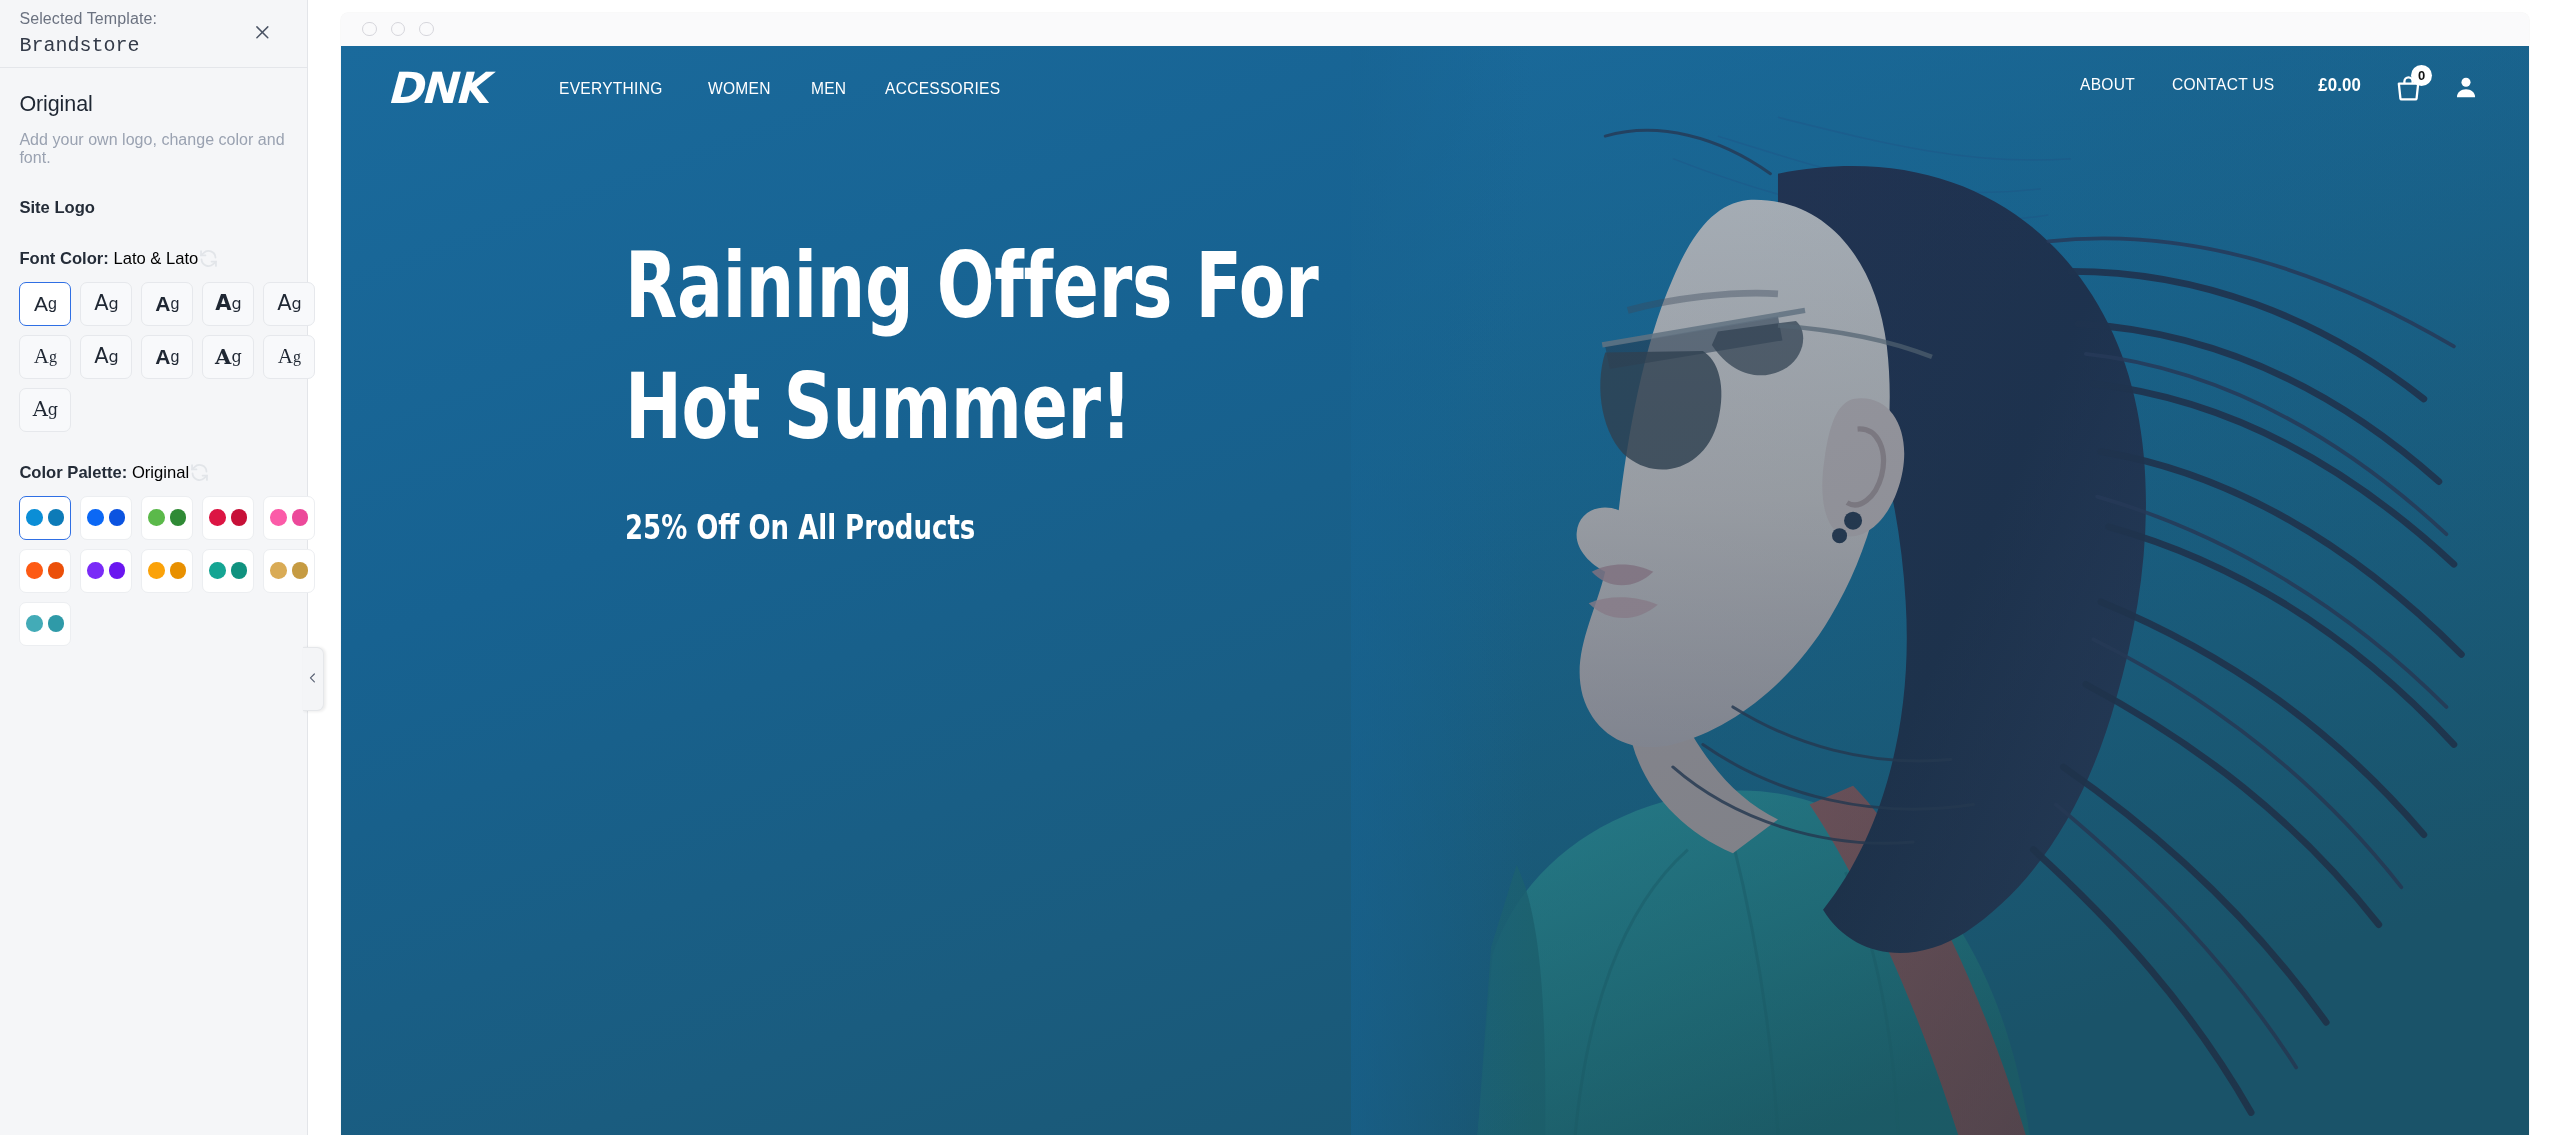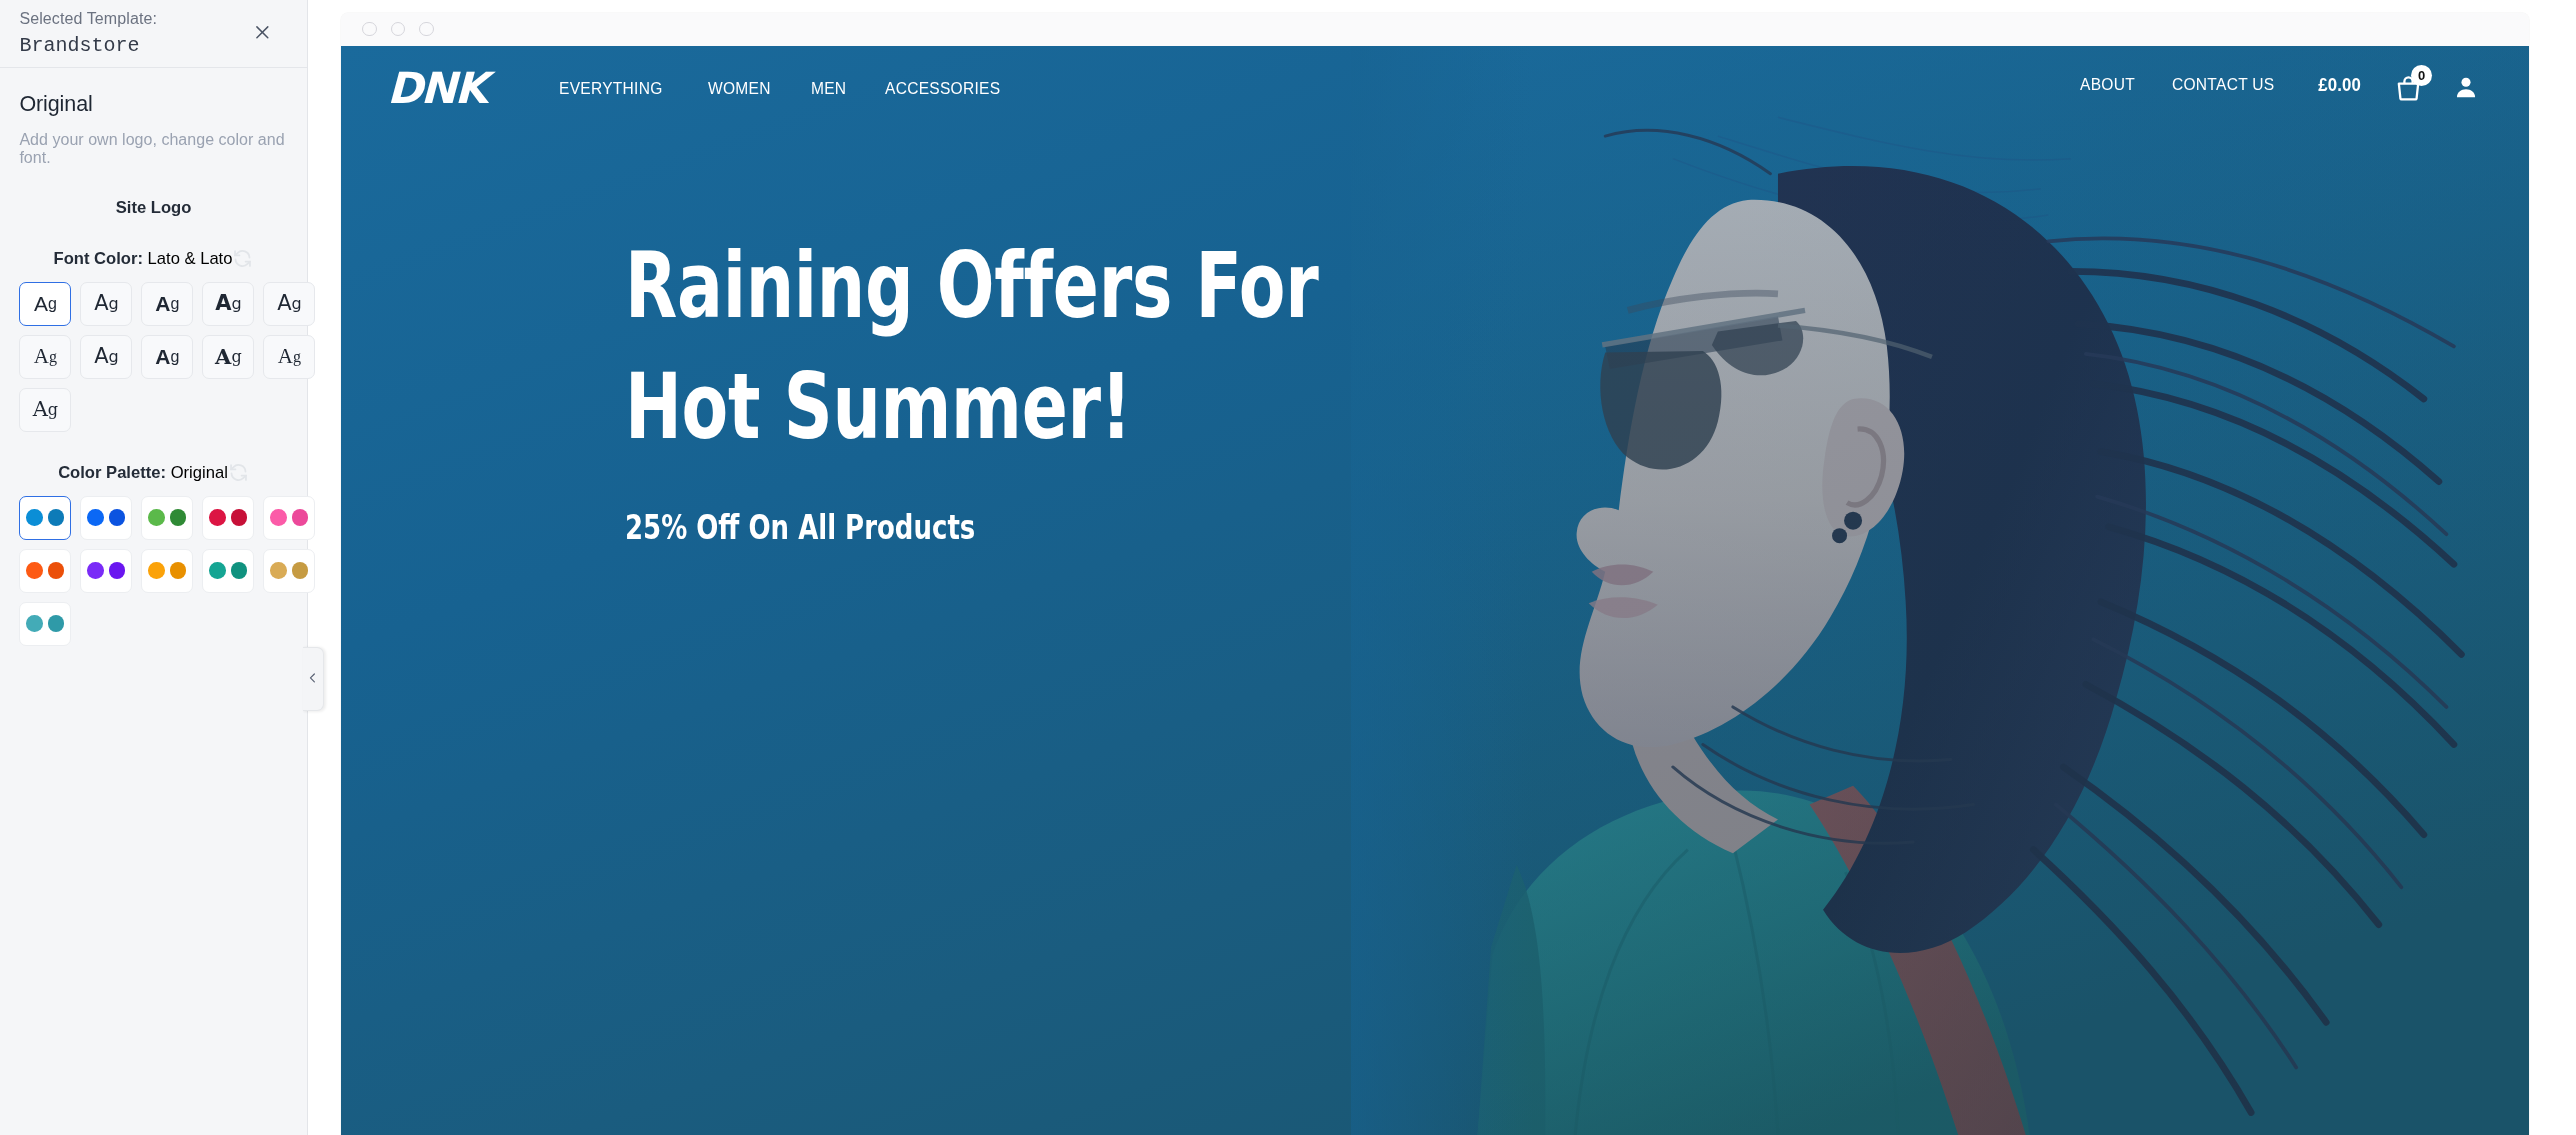--- a/index.html
+++ b/index.html
@@ -67,21 +67,21 @@
     letter-spacing: 0.03px;
   }
 
   .field-label {
     font-size: 16.6px;
     color: #242c38;
     font-weight: 700;
     margin-top: 30.5px;
     display: flex;
     align-items: center;
-    justify-content: center;
+    justify-content: flex-start;
   }
   .field-label .lbl-normal { font-weight: 400; color: #000000; }
   .refresh-icon { width: 21px; height: 21px; color: #e2e5e9; cursor: pointer; }
   .refresh-icon svg { width: 100%; height: 100%; display: block; }
 
   .upload-box {
     margin-top: 14px;
     height: 53px;
     background: #ffffff;
     border: 0.7px solid #e1e4e9;

